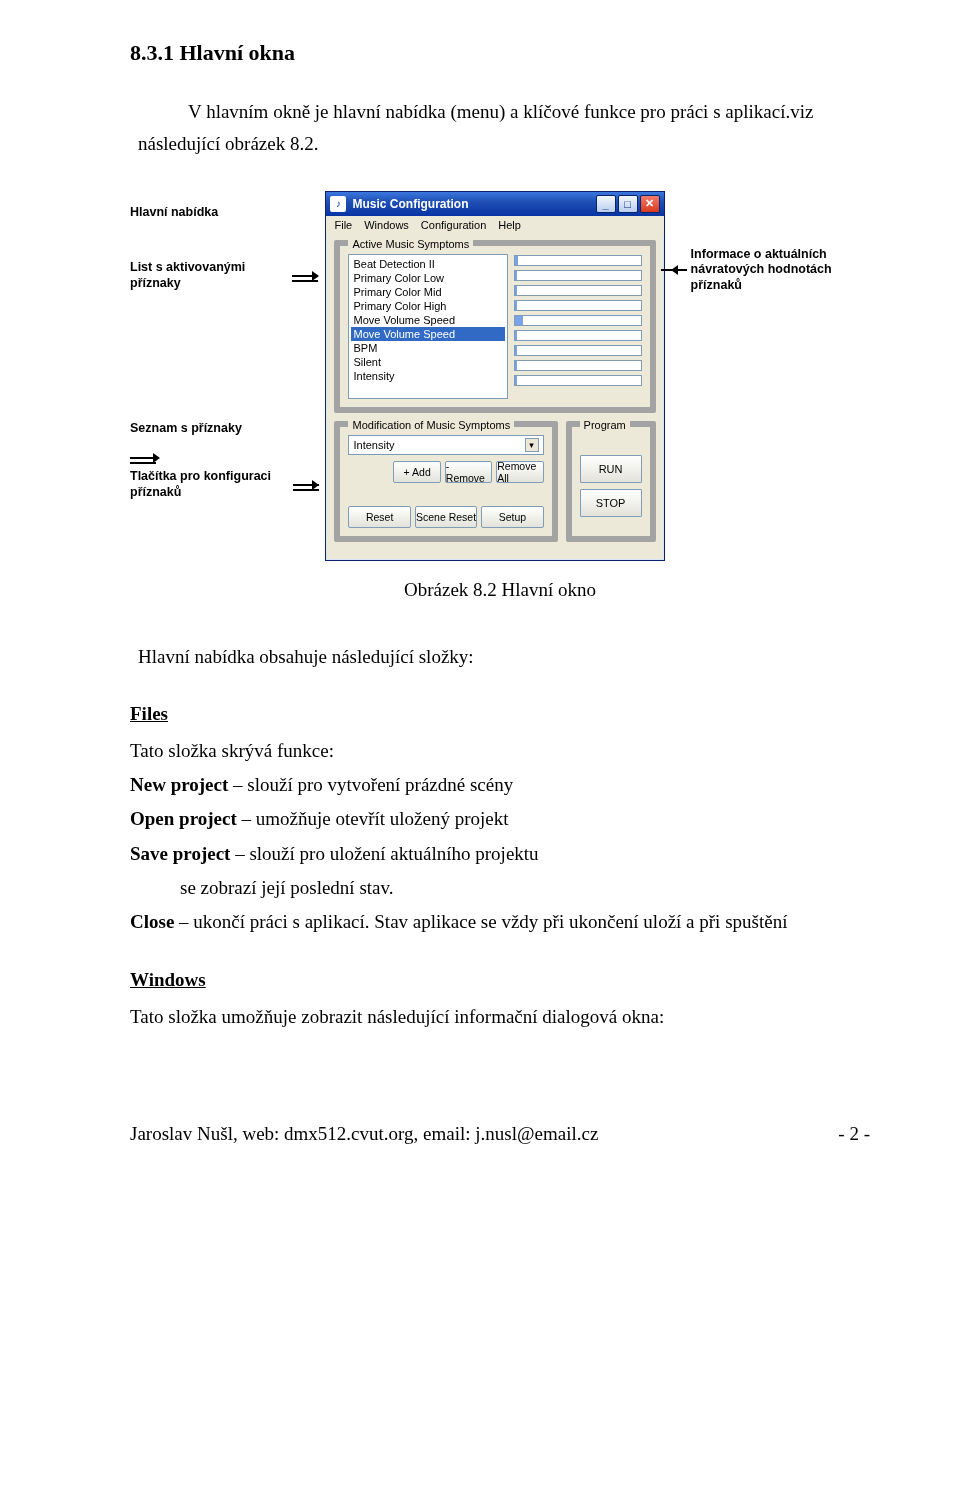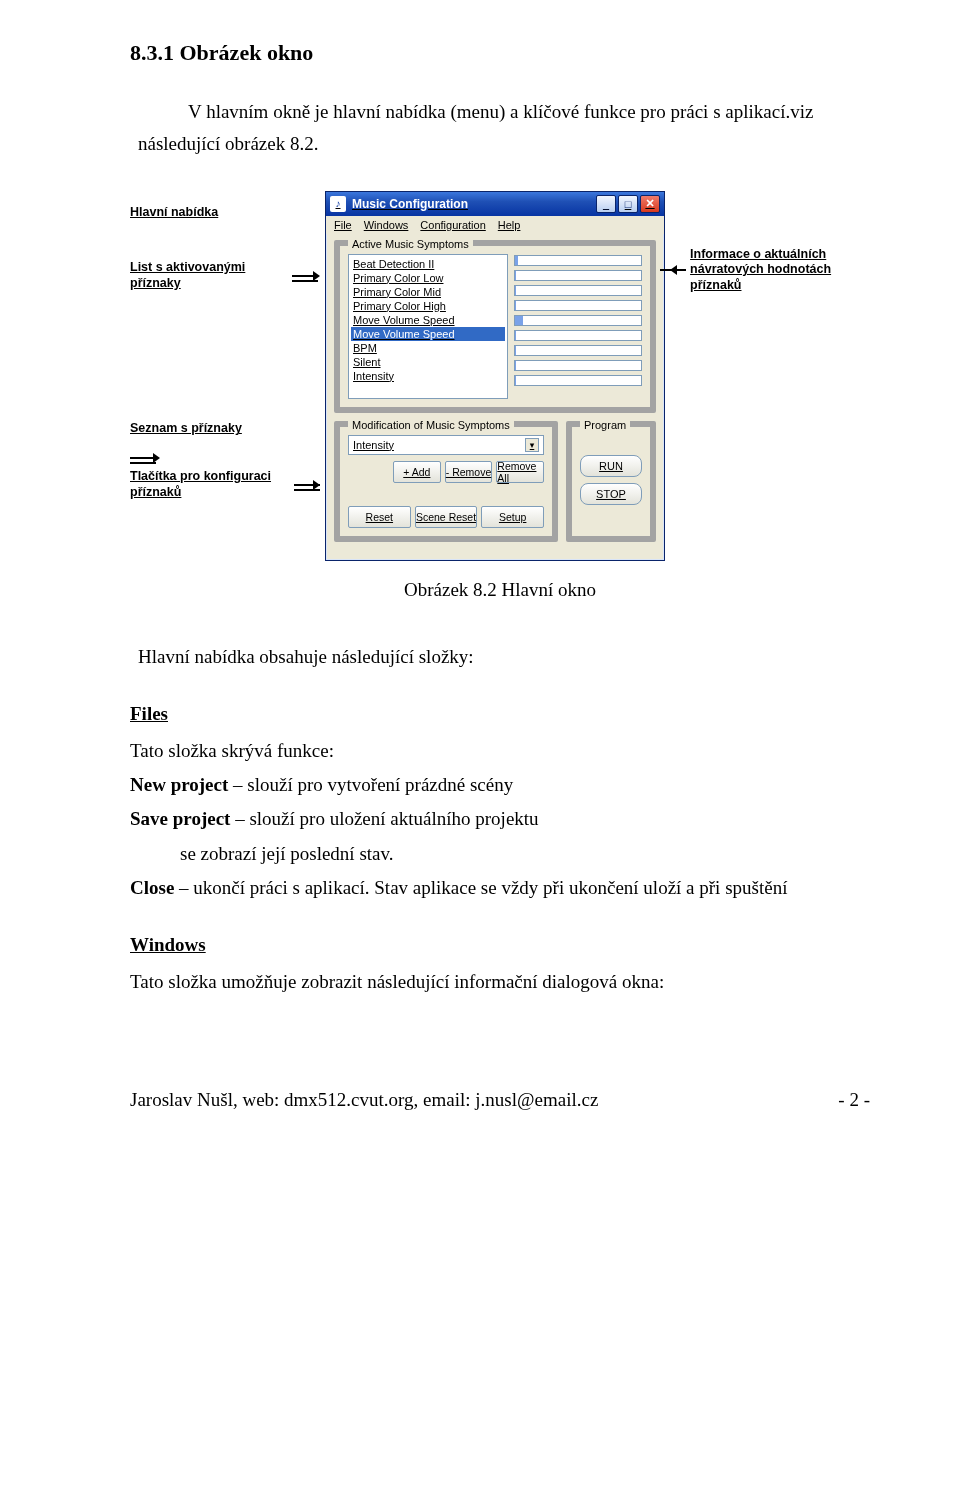--- a/index.html
+++ b/index.html
@@ -44,22 +44,22 @@
     font-size: 19px;
     margin-top: 90px;
   }
 
   
   .figure {
     font-family: Tahoma, Arial, sans-serif;
     font-size: 11px;
     color: #000;
     display: flex;
-    justify-content: space-between;
-    text-decoration: underline;
+    justify-content: flex-start;
+    gap: 6px;
   }
   .fig-left, .fig-right {
     display: flex;
     flex-direction: column;
     font-family: Arial, sans-serif;
     font-size: 12.5px;
     font-weight: bold;
   }
   .fig-left { width: 190px; }
   .fig-right { width: 200px; }
@@ -162,34 +162,34 @@
   .xp-btn{
     flex:1;
     height:22px;
     border:1px solid #7f9db9;
     background:linear-gradient(#fff,#e3e3da);
     font-size:10.5px;
     display:flex;align-items:center;justify-content:center;
     border-radius:2px;
   }
   .prog-btn{
-    height:22px; width:100%;
+    height:28px; width:100%;
     border:1px solid #7f9db9;
     background:linear-gradient(#fff,#e3e3da);
     font-size:11px;
     display:flex;align-items:center;justify-content:center;
-    border-radius:8px;
+    border-radius:1px;
     margin-bottom:6px;
   }
 </style>
 </head>
 <body>
 
 <div class="page">
-  <h2 class="section-title">8.3.1  Obrázek okno</h2>
+  <h2 class="section-title">8.3.1  Hlavní okna</h2>
   <p class="para indent">V hlavním okně je hlavní nabídka (menu) a klíčové funkce pro práci s aplikací.viz následující obrázek 8.2.</p>
 
   <div class="figure">
 
     <div class="fig-left">
       <div style="height:14px;"></div>
       <div class="arrow-row">
         <span class="ann">Hlavní nabídka</span>
       </div>
       <div style="height:40px;"></div>
@@ -324,20 +324,21 @@
     </div>
   </div>
 
   <p class="caption">Obrázek 8.2 Hlavní okno</p>
 
   <p class="para">Hlavní nabídka obsahuje následující složky:</p>
 
   <p class="subhead">Files</p>
   <p class="def-line">Tato složka skrývá funkce:</p>
   <p class="def-line"><span class="term">New project</span><span> – slouží pro vytvoření prázdné scény</span></p>
+  <p class="def-line"><span class="term">Open project</span><span> – umožňuje otevřít uložený projekt</span></p>
   <p class="def-line"><span class="term">Save project</span><span> – slouží pro uložení aktuálního projektu</span></p>
   <p class="def-line def-close-extra">se zobrazí její poslední stav.</p>
   <p class="def-line"><span class="term">Close</span><span>  –  ukončí práci s aplikací. Stav aplikace se vždy při ukončení uloží a při spuštění</span></p>
 
   <p class="subhead">Windows</p>
   <p class="def-line">Tato složka umožňuje zobrazit následující informační dialogová okna:</p>
 
   <div class="footer">
     <span>Jaroslav Nušl, web: dmx512.cvut.org, email: j.nusl@email.cz</span>
     <span>- 2 -</span>

